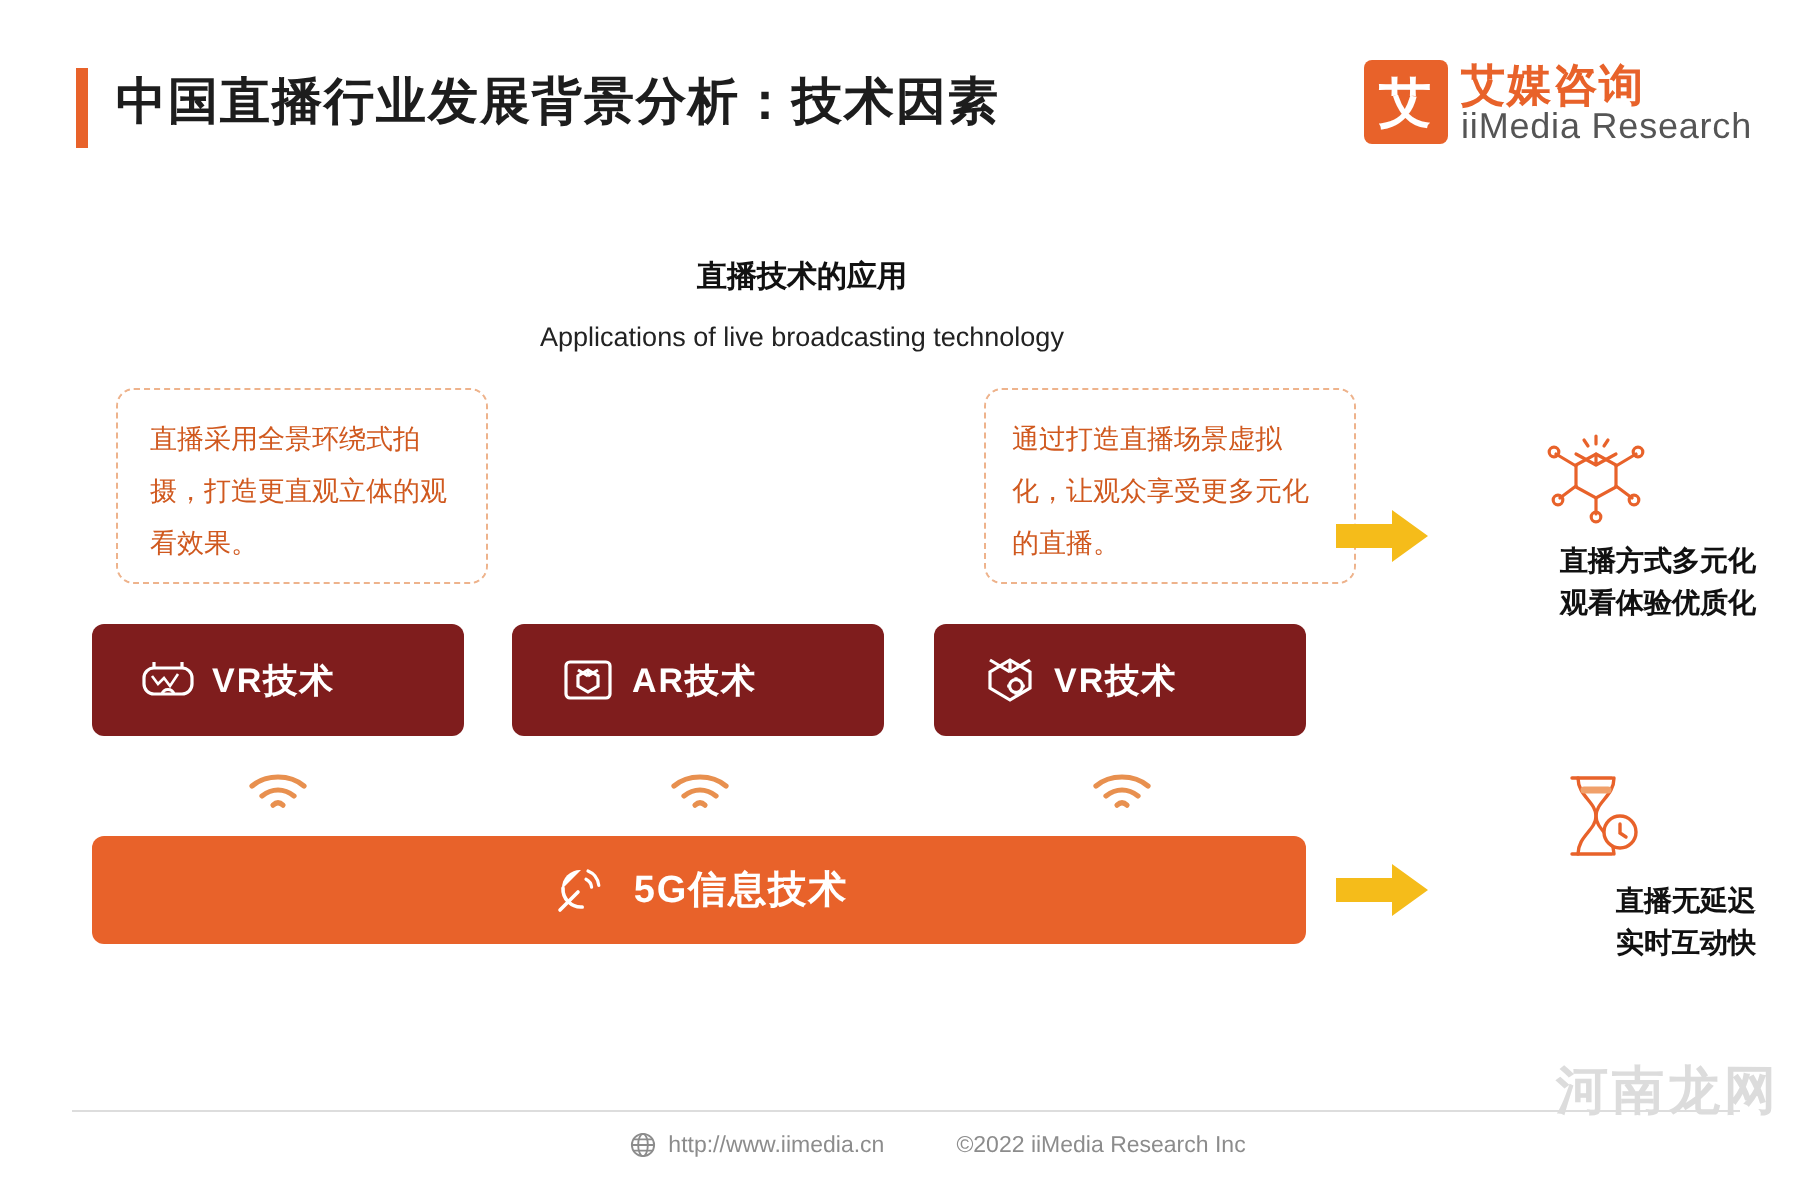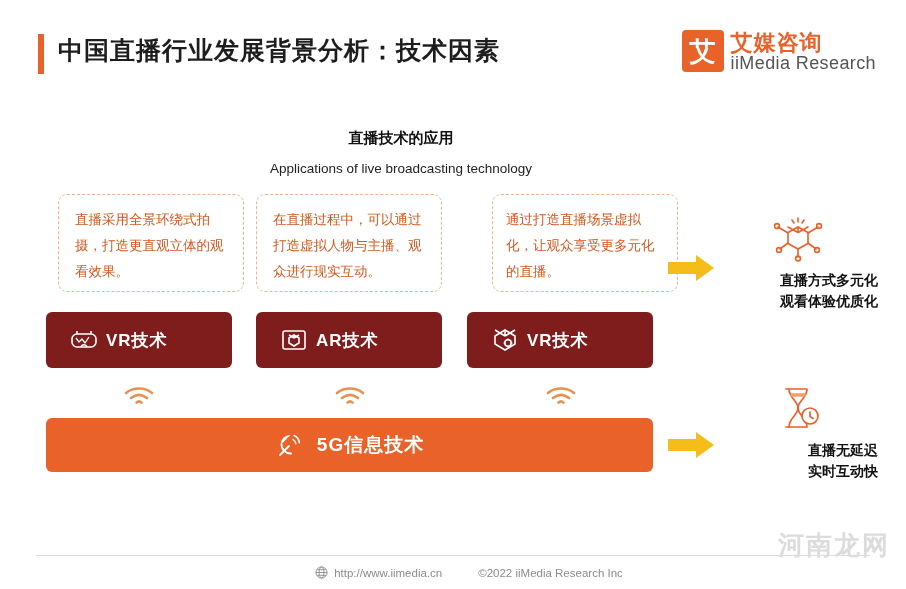--- a/index.html
+++ b/index.html
@@ -266,21 +266,20 @@
         <div class="logo-cn">艾媒咨询</div>
         <div class="logo-en">iiMedia Research</div>
       </div>
     </div>
   </div>
 
   <div class="sub-cn"><span class="sub-cn-inner">直播技术的应用</span></div>
   <div class="sub-en"><span class="sub-en-inner">Applications of live broadcasting technology</span></div>
 
   <div class="note note1">直播采用全景环绕式拍摄，打造更直观立体的观看效果。</div>
-  <div class="note note2">在直播过程中，可以通过打造虚拟人物与主播、观众进行现实互动。</div>
   <div class="note note3">通过打造直播场景虚拟化，让观众享受更多元化的直播。</div>
 
   <div class="pill pill1">
     <span class="p-icon">
       <svg width="30" height="26" viewBox="0 0 30 26" fill="none" stroke="#ffffff" stroke-width="1.6">
         <rect x="3" y="7" width="24" height="13" rx="5"></rect>
         <path d="M12 20c1-3 5-3 6 0"></path>
         <path d="M7 11l3 4 3-3 3 4 4-6" stroke-width="1.3"></path>
         <path d="M8 7V4M22 7V4"></path>
       </svg>

